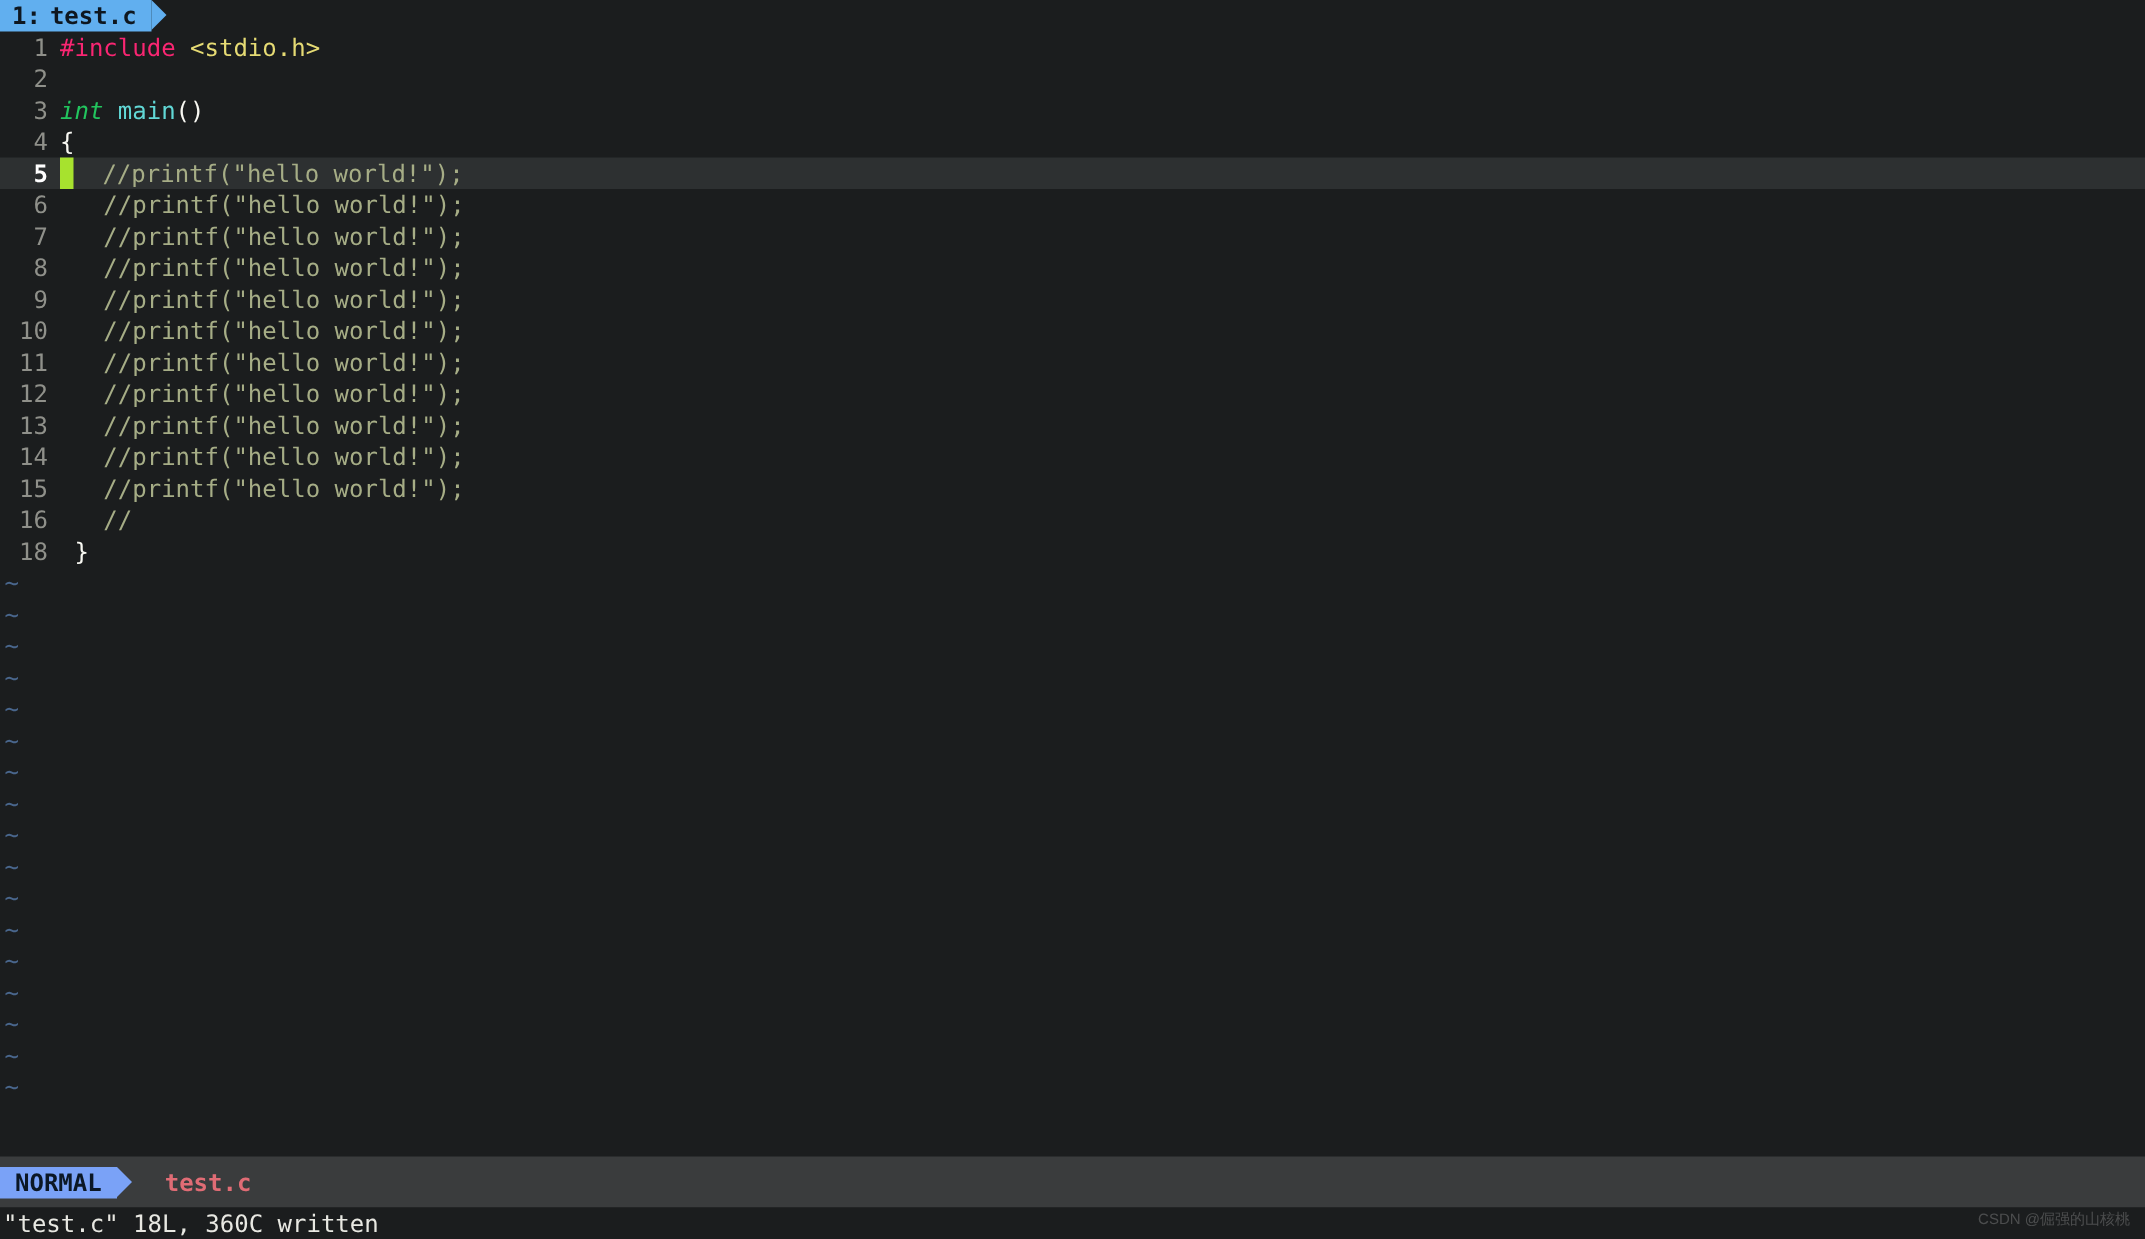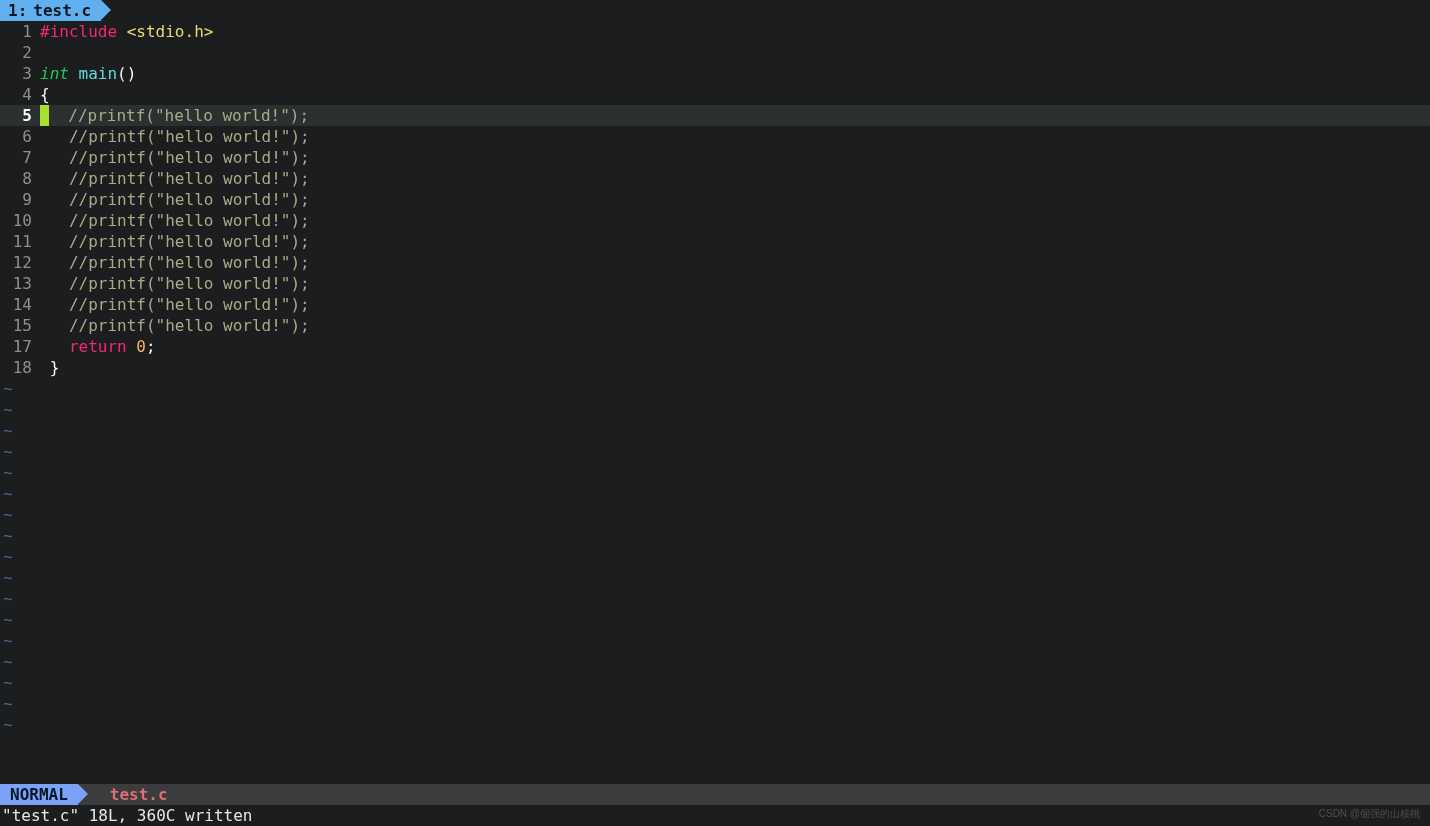--- a/index.html
+++ b/index.html
@@ -72,21 +72,21 @@
   .tk-punc { color: #f8f8f2; }
   .tk-cmt  { color: #a6ad86; }
   .tk-kw   { color: #f92672; }
   .tk-num  { color: #fdb35b; }
 
   
   .statusline {
     position: absolute;
     left: 0; right: 0;
     bottom: 21px;
-    height: 21px;
+    height: 34px;
     background: #3a3c3d;
     display: flex;
     align-items: center;
   }
   .mode {
     background: #7aa2f7;
     color: #0b1726;
     font-weight: bold;
     padding: 0 10px;
     height: 21px;
@@ -162,21 +162,21 @@
       <div class="row"><span class="gut">6</span><span class="code"><span class="tk-cmt">   //printf("hello world!");</span></span></div>
       <div class="row"><span class="gut">7</span><span class="code"><span class="tk-cmt">   //printf("hello world!");</span></span></div>
       <div class="row"><span class="gut">8</span><span class="code"><span class="tk-cmt">   //printf("hello world!");</span></span></div>
       <div class="row"><span class="gut">9</span><span class="code"><span class="tk-cmt">   //printf("hello world!");</span></span></div>
       <div class="row"><span class="gut">10</span><span class="code"><span class="tk-cmt">   //printf("hello world!");</span></span></div>
       <div class="row"><span class="gut">11</span><span class="code"><span class="tk-cmt">   //printf("hello world!");</span></span></div>
       <div class="row"><span class="gut">12</span><span class="code"><span class="tk-cmt">   //printf("hello world!");</span></span></div>
       <div class="row"><span class="gut">13</span><span class="code"><span class="tk-cmt">   //printf("hello world!");</span></span></div>
       <div class="row"><span class="gut">14</span><span class="code"><span class="tk-cmt">   //printf("hello world!");</span></span></div>
       <div class="row"><span class="gut">15</span><span class="code"><span class="tk-cmt">   //printf("hello world!");</span></span></div>
-      <div class="row"><span class="gut">17</span><span class="code"><span class="tk-punc">   </span><span class="tk-kw">return</span><span class="tk-punc"> </span><span class="tk-num">0</span><span class="tk-punc">;</span></span></div>
+      <div class="row"><span class="gut">16</span><span class="code"><span class="tk-cmt">   //</span></span></div>
       <div class="row"><span class="gut">18</span><span class="code"><span class="tk-punc"> }</span></span></div>
       <div class="row"><span class="tilde">~</span></div>
       <div class="row"><span class="tilde">~</span></div>
       <div class="row"><span class="tilde">~</span></div>
       <div class="row"><span class="tilde">~</span></div>
       <div class="row"><span class="tilde">~</span></div>
       <div class="row"><span class="tilde">~</span></div>
       <div class="row"><span class="tilde">~</span></div>
       <div class="row"><span class="tilde">~</span></div>
       <div class="row"><span class="tilde">~</span></div>

